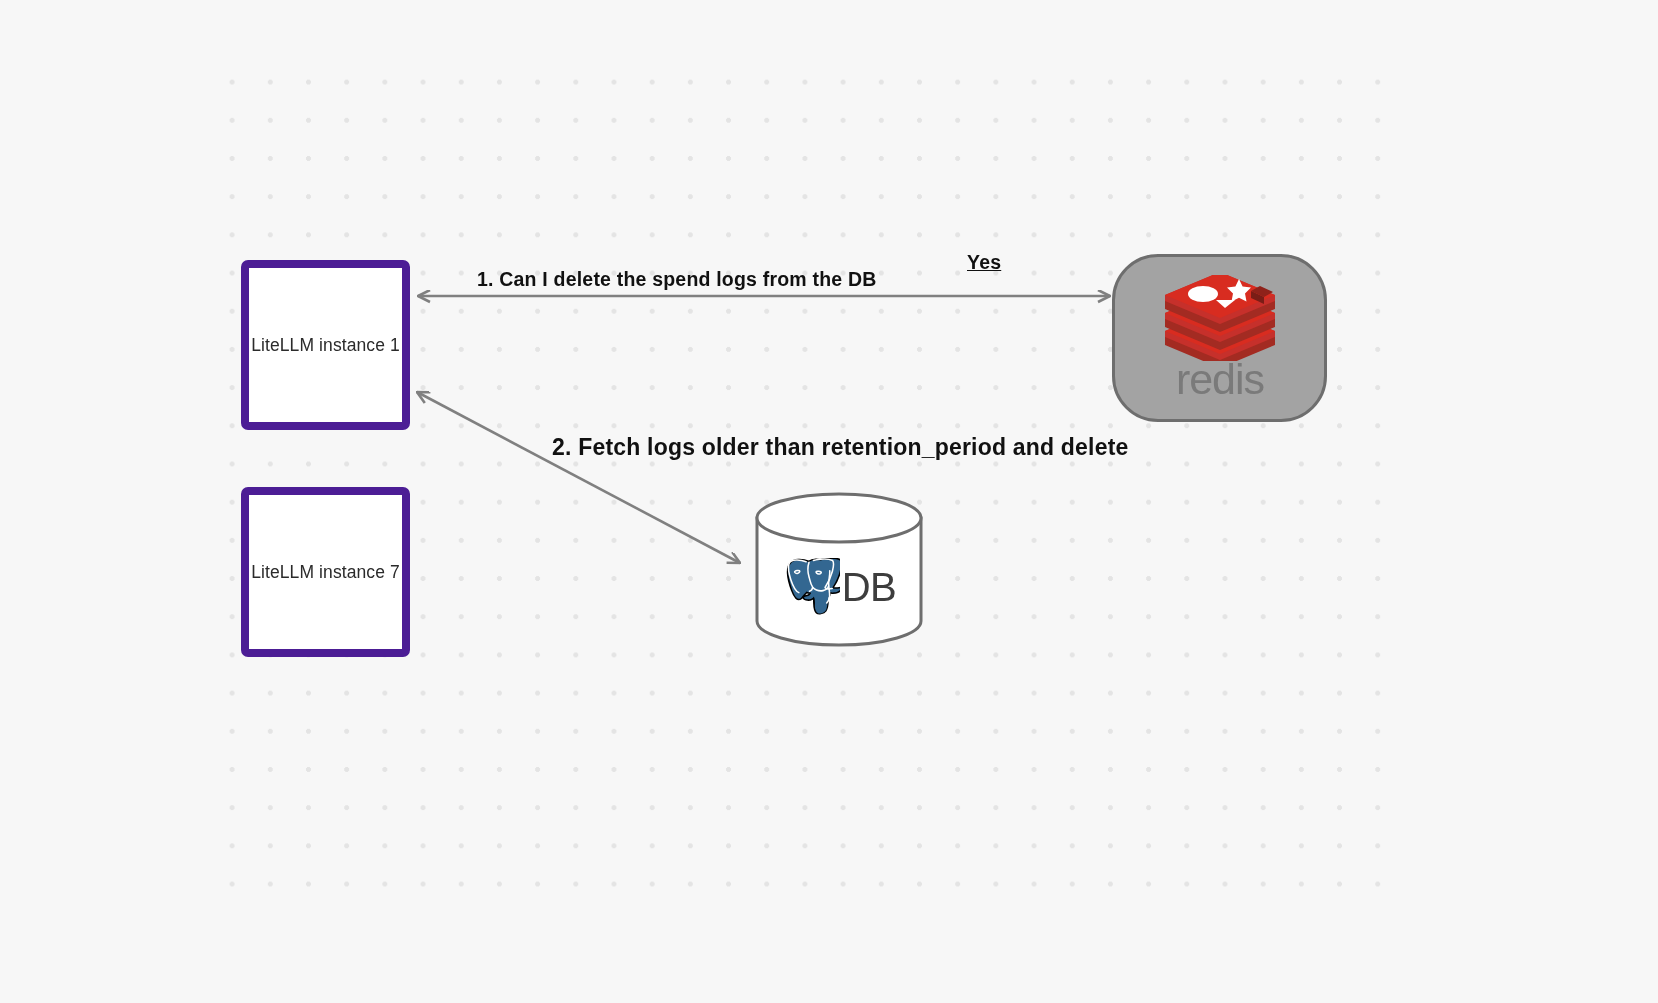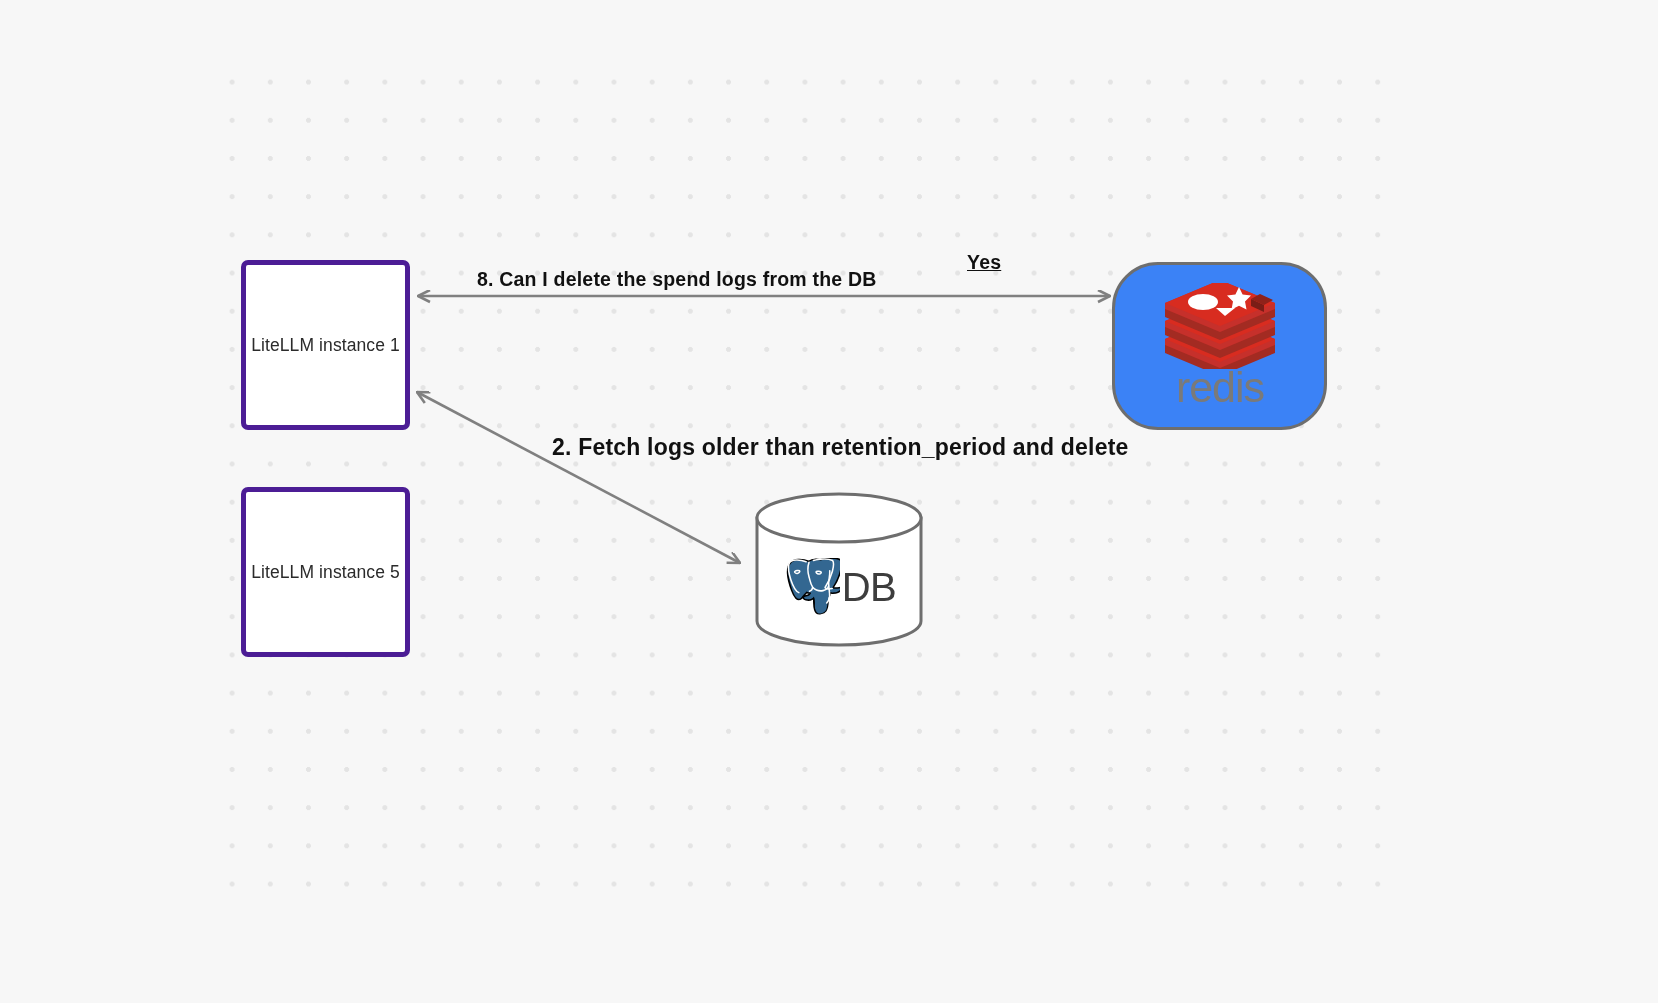--- a/index.html
+++ b/index.html
@@ -33,21 +33,21 @@
     background-size: 38.2px 38.2px;
     background-position: 8px 8px;
     pointer-events: none;
   }
 
   
   .node-box {
     position: absolute;
     box-sizing: border-box;
     background: #ffffff;
-    border: 5px solid #4c1d95;
+    border: 8px solid #4c1d95;
     border-radius: 7px;
     display: flex;
     align-items: center;
     justify-content: center;
   }
   .node-label {
     font-size: 17.5px;
     color: #2b2b2b;
     font-family: "Liberation Sans", sans-serif;
     letter-spacing: 0.1px;
@@ -55,25 +55,25 @@
   }
 
   #litellm-1 { left: 241px; top: 260px;  width: 169px; height: 170px; }
   #litellm-2 { left: 241px; top: 487px;  width: 169px; height: 170px; }
   #litellm-3 { left: 241px; top: 714px;  width: 169px; height: 170px; }
 
   
   #redis-node {
     position: absolute;
     left: 1112px;
-    top: 262px;
+    top: 254px;
     width: 215px;
     height: 168px;
     box-sizing: border-box;
-    background: #3b82f6;
+    background: #a3a3a3;
     border: 3px solid #6e6e6e;
     border-radius: 46px;
     display: flex;
     flex-direction: column;
     align-items: center;
     justify-content: center;
   }
   #redis-logo-wrap {
     display: flex;
     flex-direction: column;
@@ -183,21 +183,21 @@
     <g>
       <line x1="417" y1="392" x2="740" y2="563" stroke="#808080" stroke-width="2.6" marker-start="url(#arrow-left)" marker-end="url(#arrow-right)"></line>
     </g>
   </svg>
 
   <div class="node-box" id="litellm-1">
     <span class="node-label">LiteLLM instance 1</span>
   </div>
 
   <div class="node-box" id="litellm-2">
-    <span class="node-label">LiteLLM instance 5</span>
+    <span class="node-label">LiteLLM instance 7</span>
   </div>
 
 
   <div id="redis-node">
     <div id="redis-logo-wrap">
 
       <svg class="redis-mark" width="118" height="86" viewBox="0 0 118 86">
 
         <g>
           <path d="M4 60 L59 83 L114 60 L114 70 L59 93 L4 70 Z" fill="#a32b22"></path>
@@ -258,19 +258,19 @@
             <path d="M19.6 14.6c.1.6-1.1 2.2-2.7 2.4-1.6.2-2.9-1-3-1.6-.1-.6 1.1-1.3 2.7-1.5 1.6-.2 2.9.1 3 .7z"></path>
             <path d="M52.7 14.1c.3 4.9-1 8.2-1.2 13.4-.2 7.6 3.6 16.3-2.2 22.1"></path>
             <path d="M33.6 32.8c-.2 2.3-1.4 3.3-3.3 3.8"></path>
           </g>
         </svg>
         <span class="db-text">DB</span>
       </div>
     </div>
   </div>
 
-  <div class="edge-label" id="label-1">8.  Can I delete the spend logs from the DB</div>
+  <div class="edge-label" id="label-1">1.  Can I delete the spend logs from the DB</div>
 
   <div class="edge-label" id="label-yes">Yes</div>
 
   <div class="edge-label" id="label-2">2.  Fetch logs older than retention_period and delete</div>
 
 </div>
 
 </body></html>

